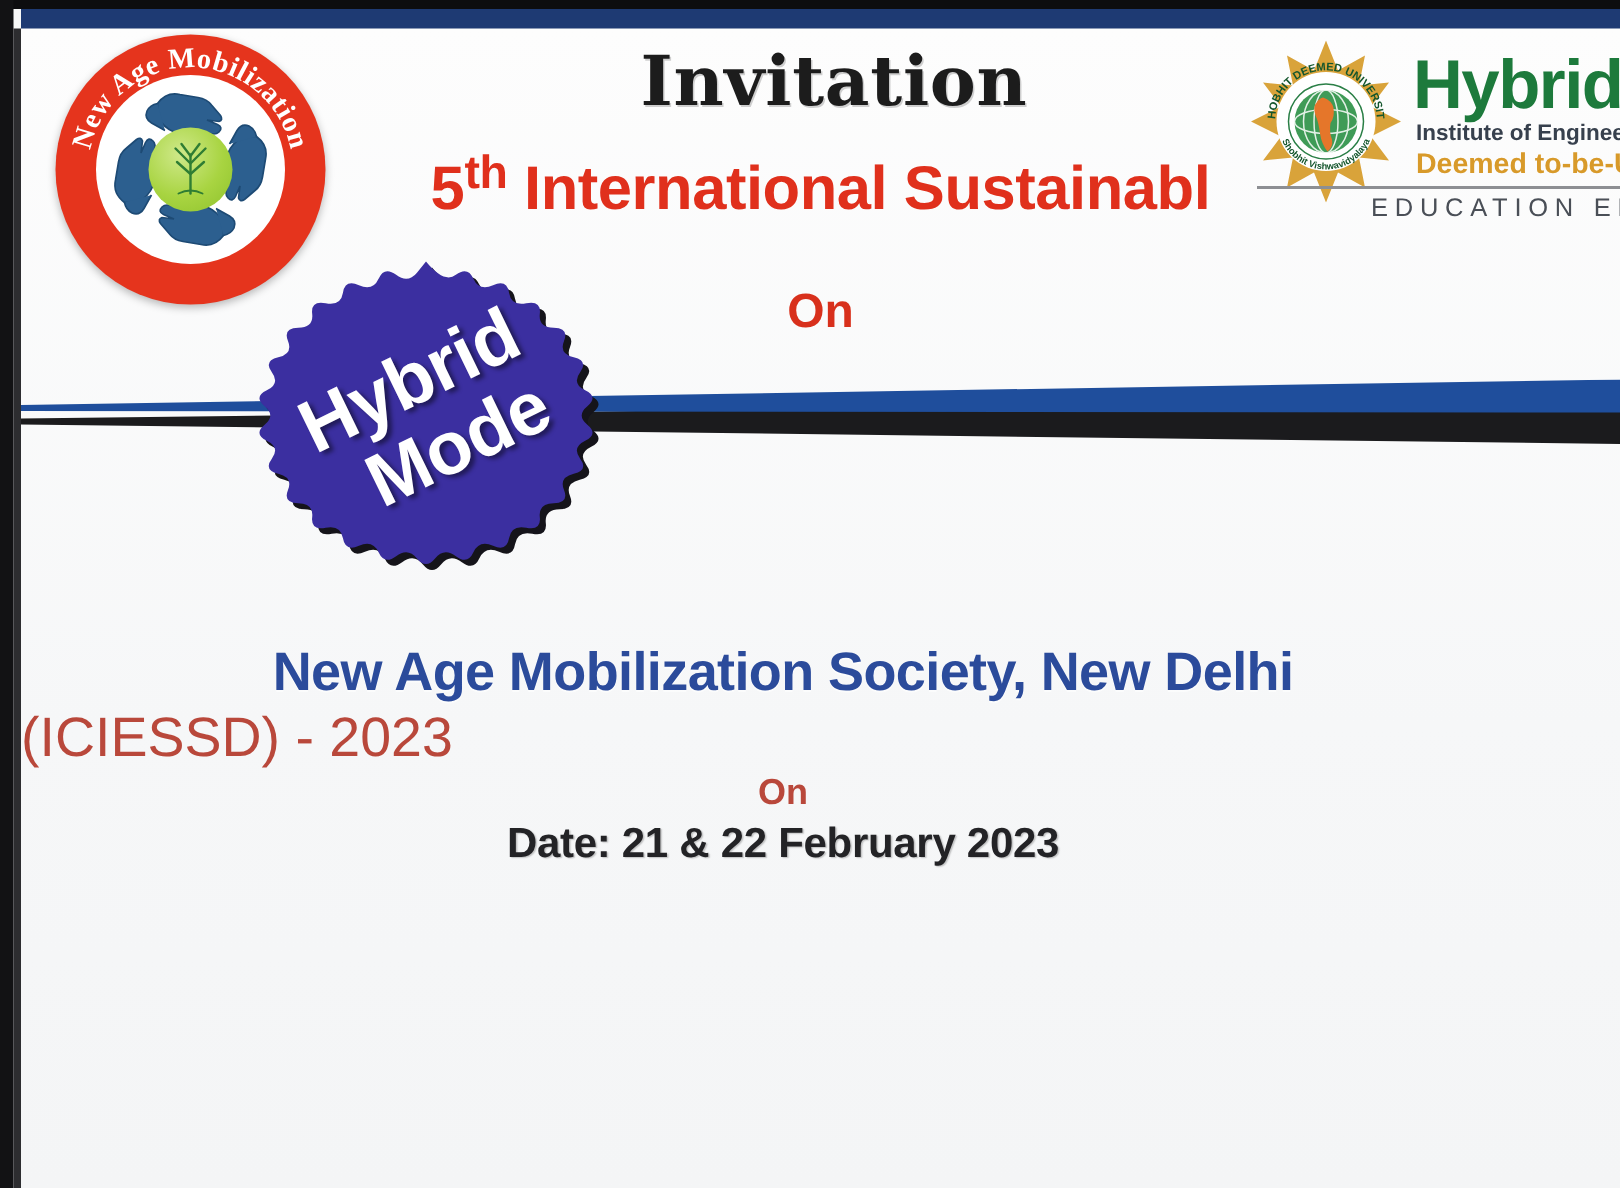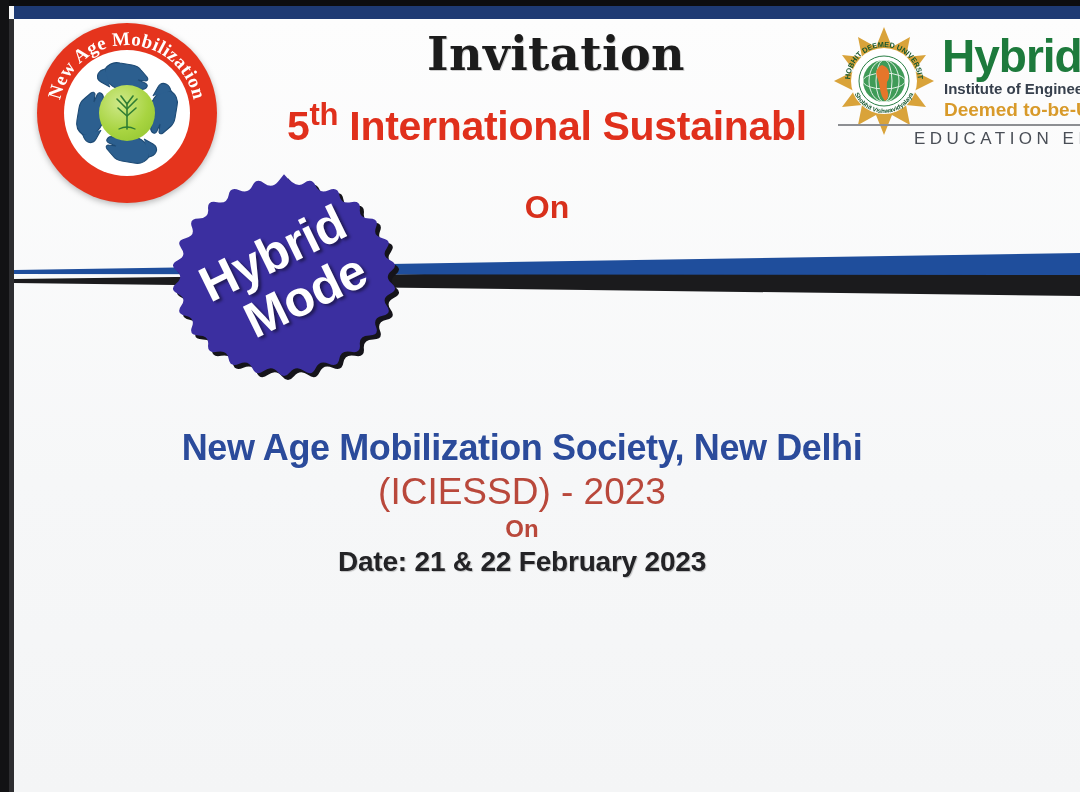--- a/index.html
+++ b/index.html
@@ -238,21 +238,20 @@
     text-align: center;
     font-size: 38px;
     line-height: 1.52;
     color: #b9483b;
     white-space: nowrap;
     overflow: visible;
   }
   .theme .l2 { margin-left: 74px; }
   .acronym {
     margin-top: 2px;
-    text-align: center;
     font-size: 37px;
     color: #b9483b;
   }
   .on-bottom {
     margin-top: 2px;
     text-align: center;
     font-weight: bold;
     font-size: 24px;
     color: #b9483b;
   }

